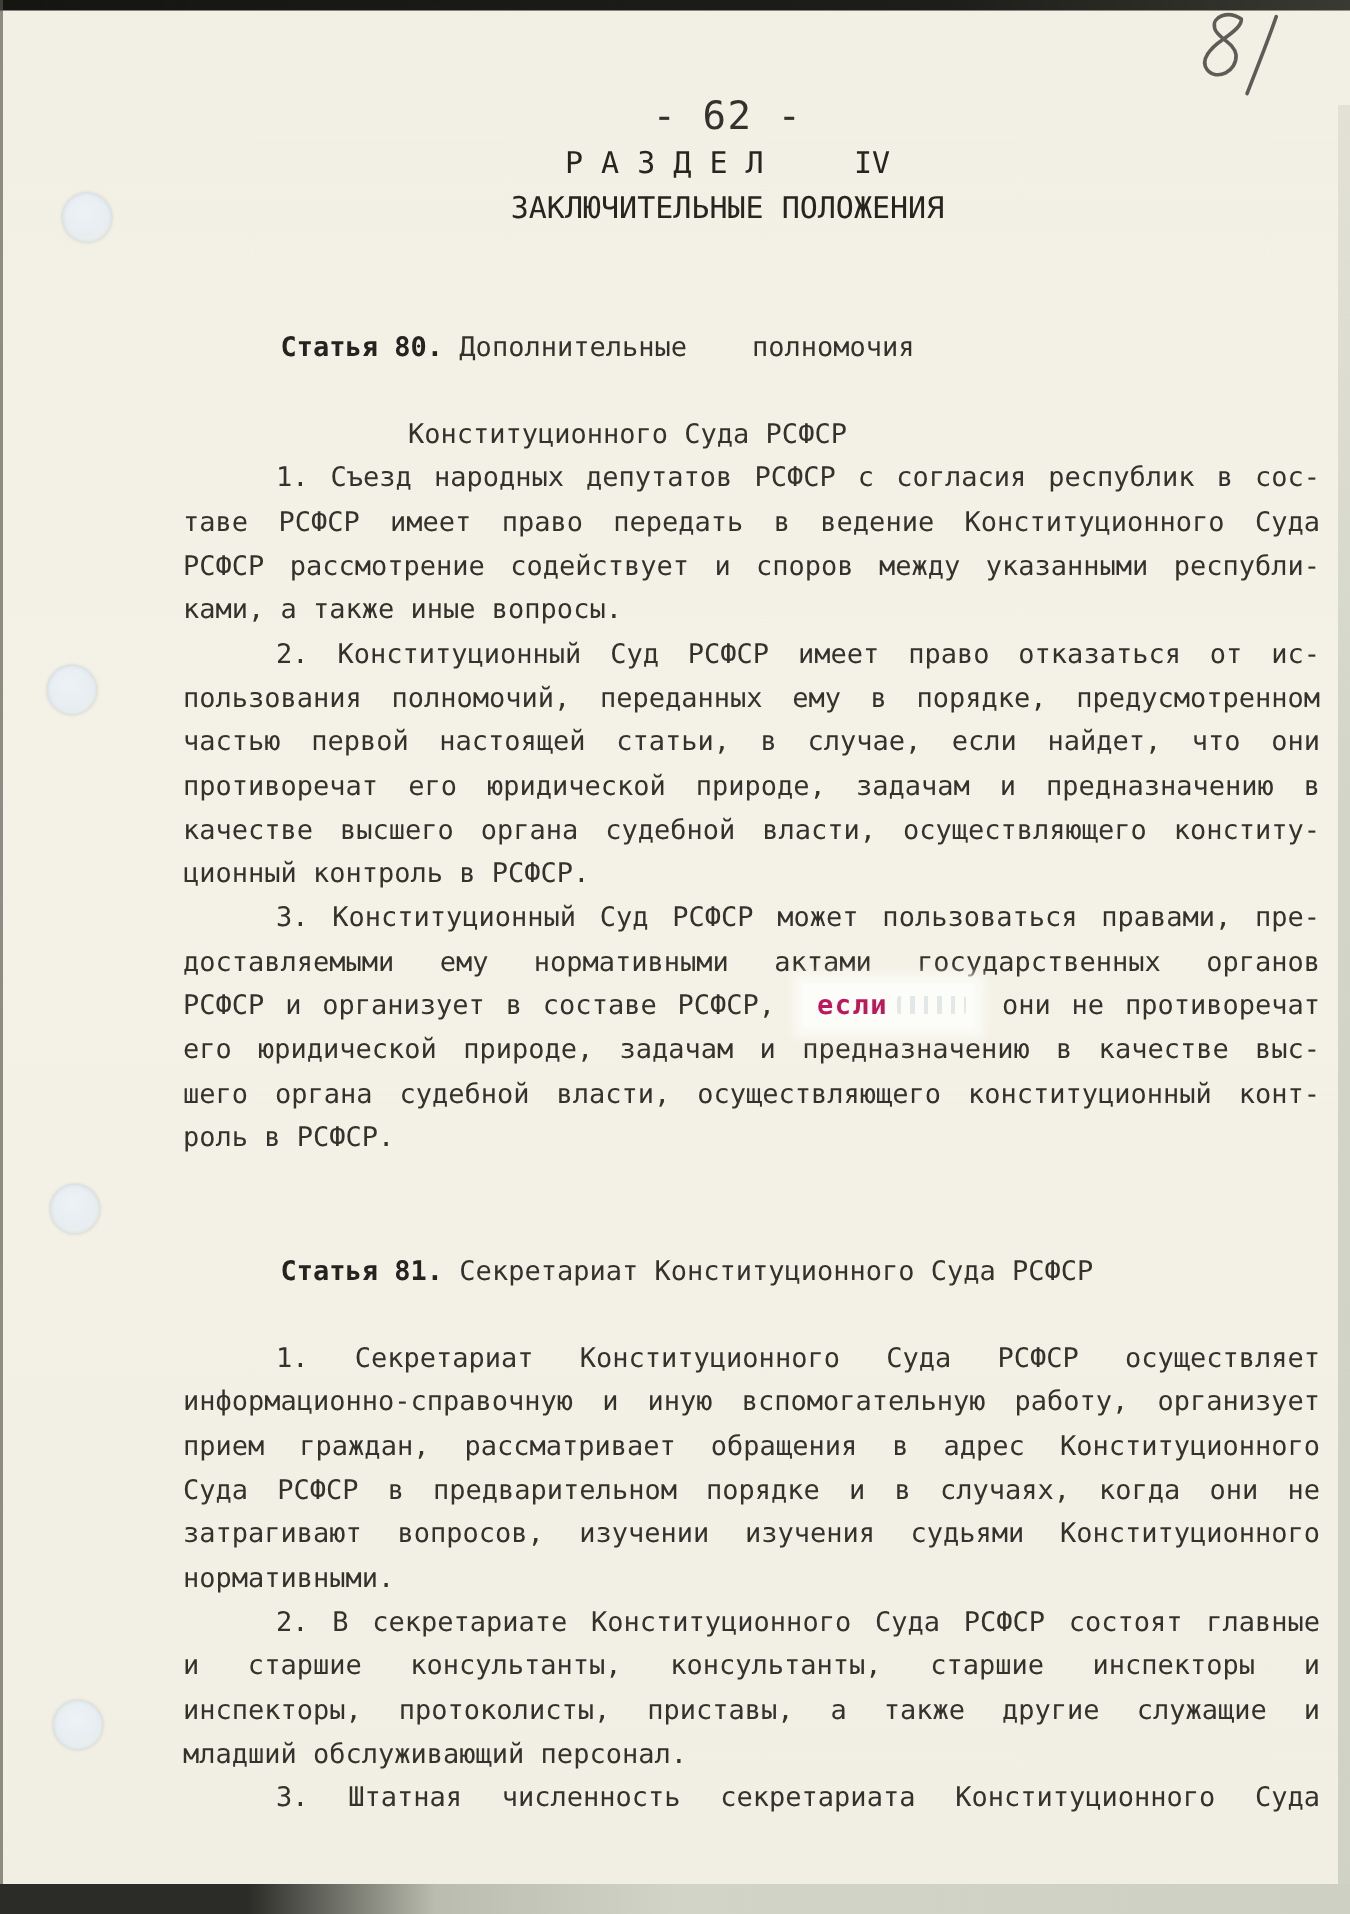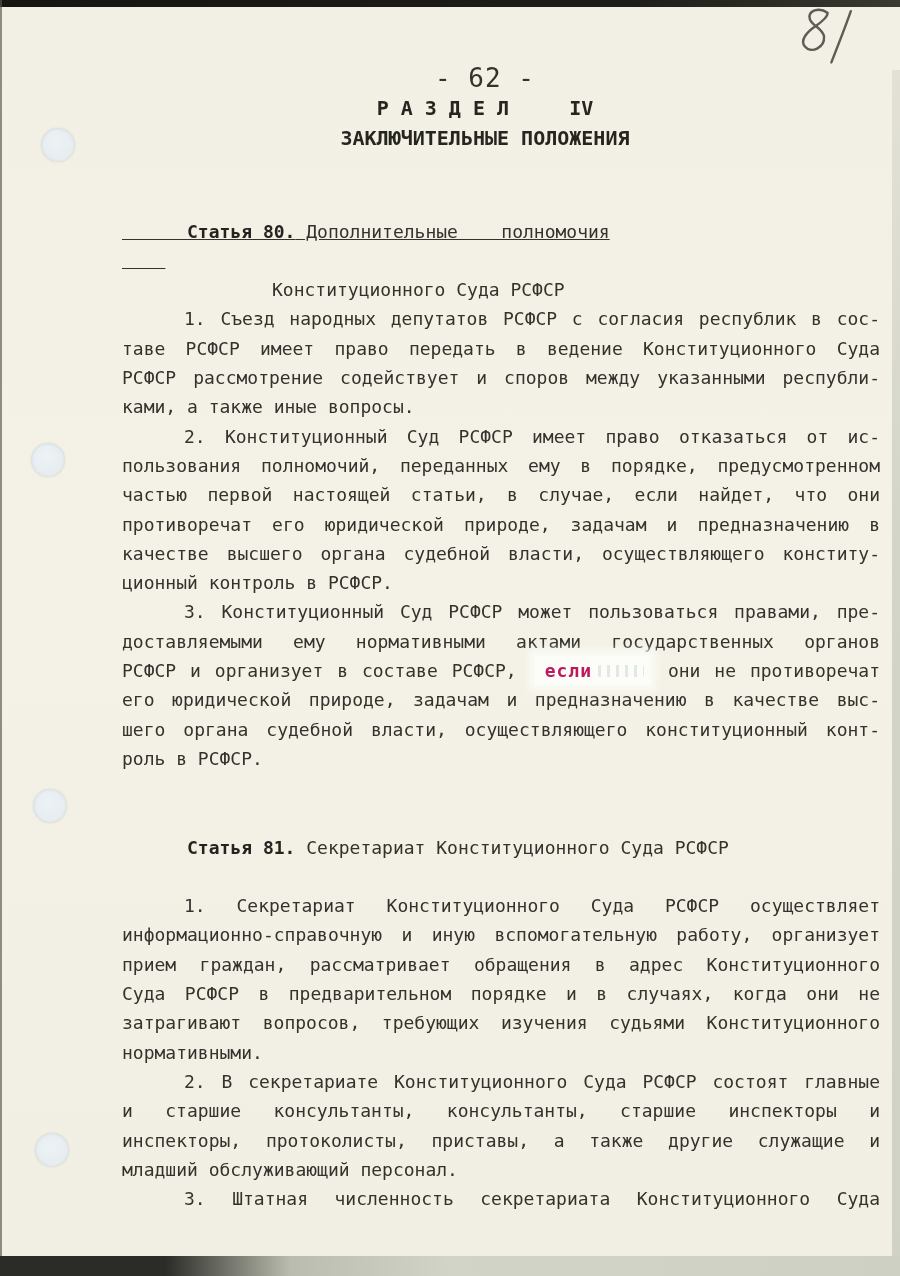--- a/index.html
+++ b/index.html
@@ -34,22 +34,22 @@
   .content { position:absolute; left:122px; top:0; width:758px;
     font-size:18px; line-height:29.3px; }
   .ln { white-space:pre-wrap; }
   .j  { text-align:justify; text-align-last:justify; text-justify:inter-word; white-space:normal; }
   .ind { text-indent:62px; }
   .ind-head { text-indent:56px; }
   .ind-sub { text-indent:150px; }
   .b { font-weight:bold; color:#24231f; }
   .center { text-align:center; transform:translateX(-16px); }
   .page-num { margin-top:64px; font-size:26px; letter-spacing:1px; }
-  .sect { font-weight:bold; font-size:20px; line-height:30px; color:#26251f; }
-  .art-head { margin-top:34px;text-decoration:underline; }
+  .sect { font-weight:normal; font-size:20px; line-height:30px; color:#26251f; }
+  .art-head { margin-top:34px; }
   .art2-head { margin-top:30px; }
   
   .whiteout { display:inline-block; position:relative;
     background:#fcfcf8; box-shadow:0 0 7px 6px #fbfbf6;
     padding:0 6px 0 10px; margin:0 4px; }
   .corr { font-weight:bold; color:#be185d; letter-spacing:1px; }
   .ghost { display:inline-block; width:46px; height:12px; margin-left:6px; vertical-align:baseline;
     background:repeating-linear-gradient(90deg, rgba(148,168,182,.45) 0 3px, rgba(148,168,182,0) 3px 9px);
     opacity:.55; border-radius:2px; }
 </style>
@@ -113,21 +113,21 @@
     <div class="ln">роль в РСФСР.</div>
 
     <div class="ln ind-head art2-head">
       <span class="b">Статья 81.</span><span> Секретариат Конституционного Суда РСФСР</span>
     </div>
 
     <div class="ln j ind">1. Секретариат Конституционного Суда РСФСР осуществляет</div>
     <div class="ln j">информационно-справочную и иную вспомогательную работу, организует</div>
     <div class="ln j">прием граждан, рассматривает обращения в адрес Конституционного</div>
     <div class="ln j">Суда РСФСР в предварительном порядке и в случаях, когда они не</div>
-    <div class="ln j">затрагивают вопросов, требующих изучения судьями Конституционного</div>
+    <div class="ln j">затрагивают вопросов, изучении изучения судьями Конституционного</div>
     <div class="ln">нормативными.</div>
 
     <div class="ln j ind">2. В секретариате Конституционного Суда РСФСР состоят главные</div>
     <div class="ln j">и старшие консультанты, консультанты, старшие инспекторы и</div>
     <div class="ln j">инспекторы, протоколисты, приставы, а также другие служащие и</div>
     <div class="ln">младший обслуживающий персонал.</div>
 
     <div class="ln j ind">3. Штатная численность секретариата Конституционного Суда</div>
 
   </div>

